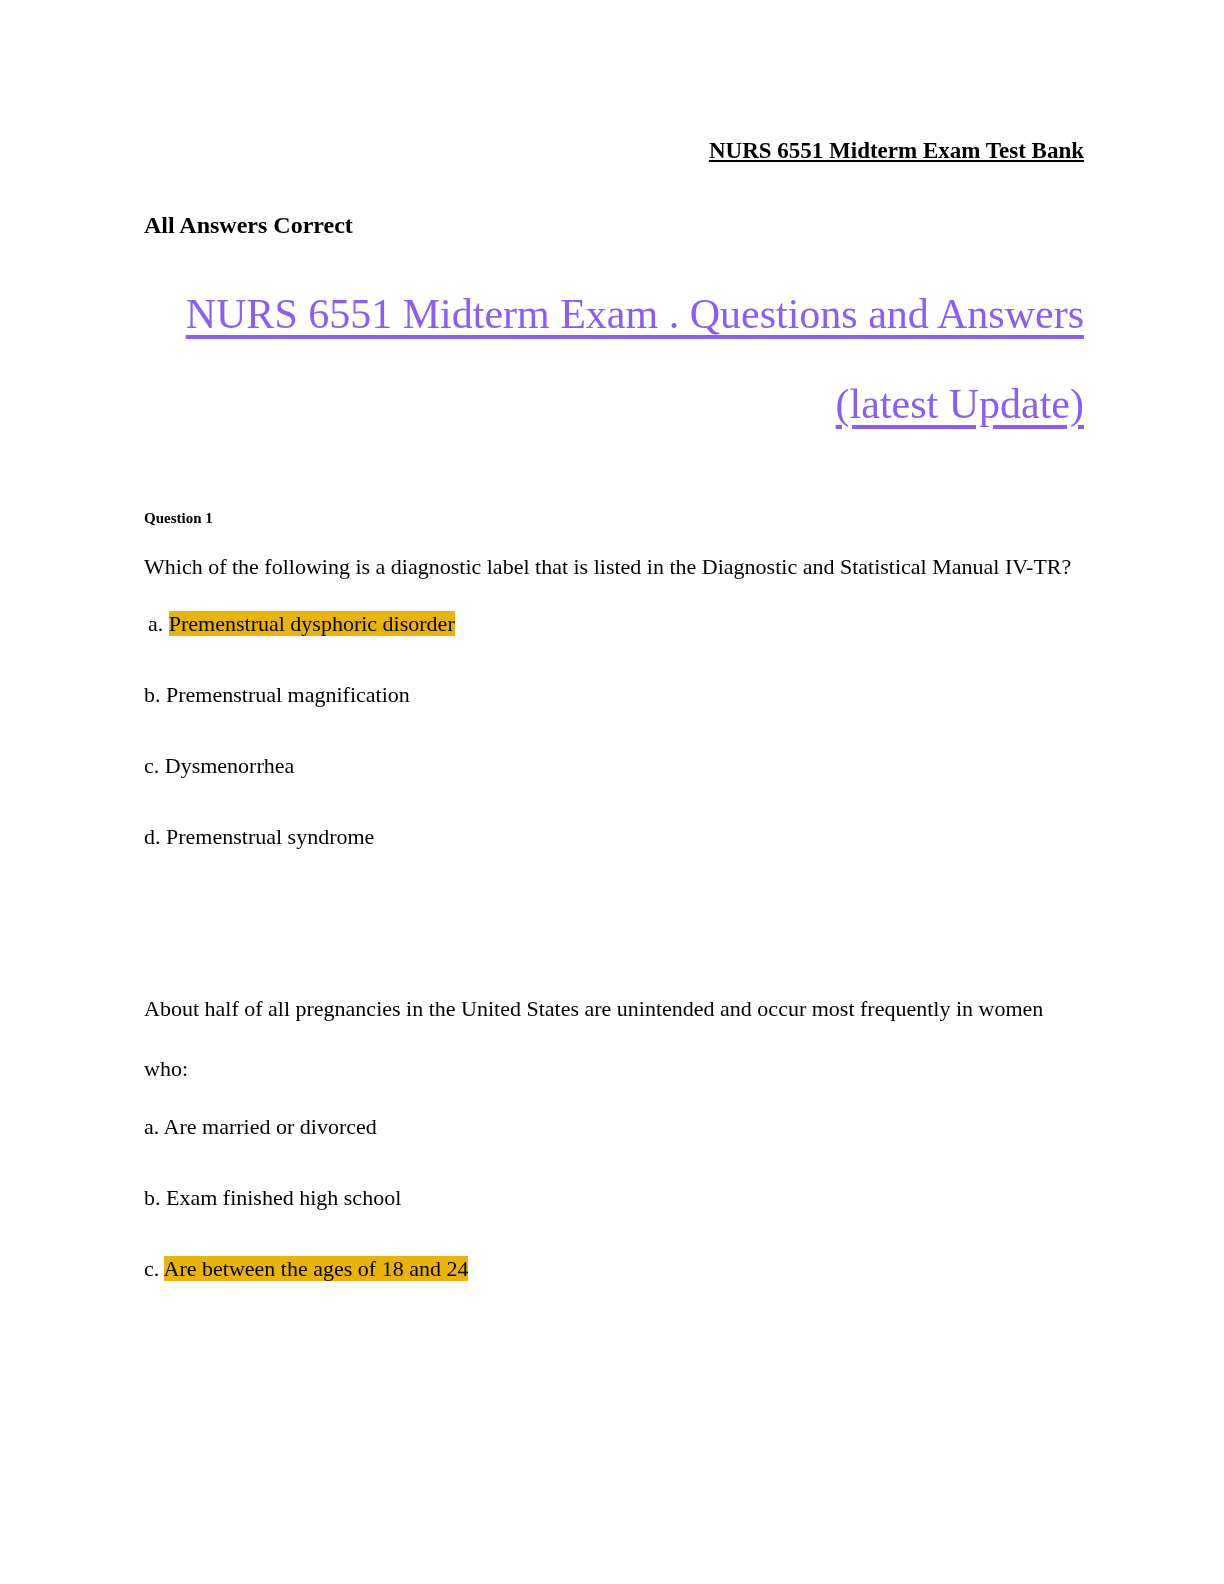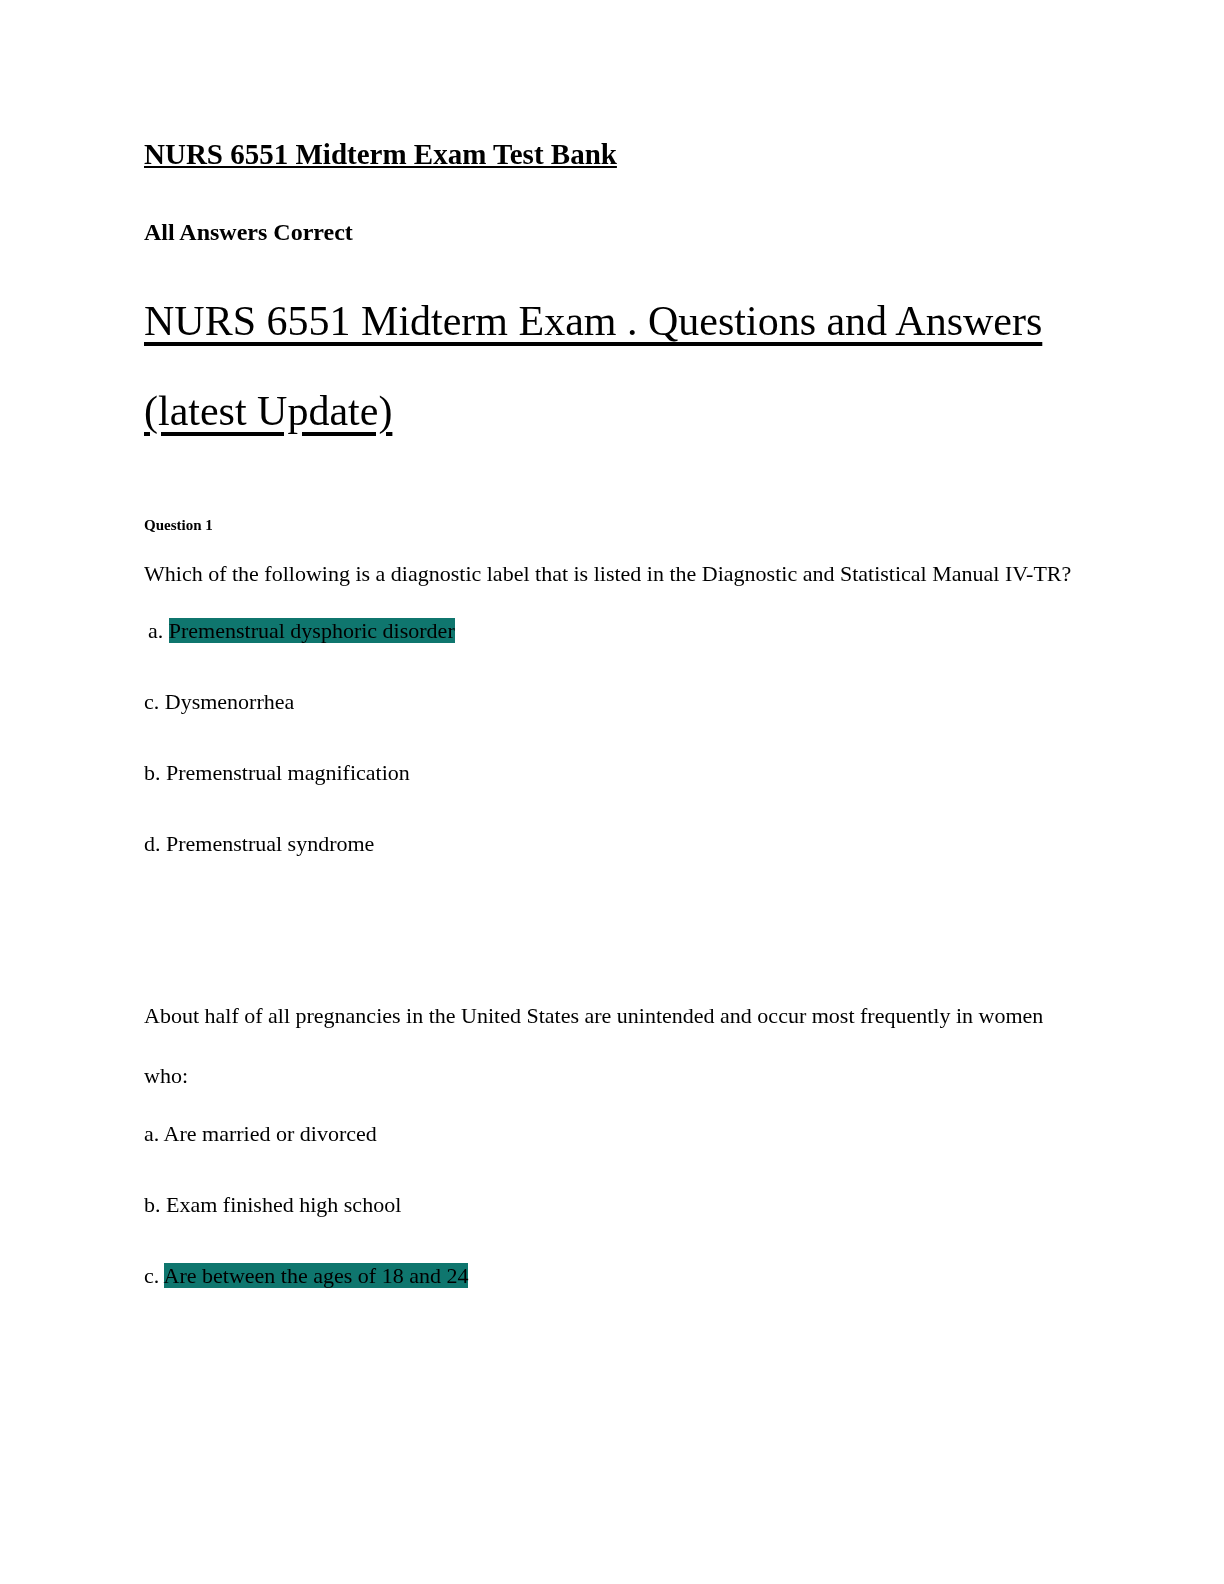--- a/index.html
+++ b/index.html
@@ -12,36 +12,36 @@
     width: 1224px;
     min-height: 1584px;
     box-sizing: border-box;
     padding: 138px 140px 80px 144px;
     background: #ffffff;
     font-family: "Liberation Serif", serif;
     font-size: 22px;
     color: #000000;
   }
   .doc-title {
-    text-align: left;
+    text-align: right;
     font-weight: bold;
-    font-size: 29px;
+    font-size: 23px;
     margin: 0 0 48px 0;
   }
   .doc-title .u {
     text-decoration: underline;
   }
   .subtitle {
     font-weight: bold;
     font-size: 24px;
     margin: 0 0 30px 0;
   }
   .red-heading {
-    color: #000000;
-    text-align: left;
+    color: #8b5cf6;
+    text-align: right;
     font-weight: normal;
     font-size: 42px;
     line-height: 2.15;
     margin: 0 0 28px 0;
   }
   .red-heading .line {
     display: block;
     text-decoration: underline;
     text-underline-offset: 7px;
   }
@@ -66,21 +66,21 @@
     margin: 0 0 27px 0;
   }
   .option .opt-prefix {
     display: inline-block;
     min-width: 0;
   }
   .option.first-indent {
     padding-left: 4px;
   }
   .hl {
-    background: #0f766e;
+    background: #eab308;
   }
 </style>
 </head>
 <body>
 
 <div class="page">
 
   <div class="doc-title">
     <span class="u">NURS 6551 Midterm Exam Test Bank</span>
   </div>
@@ -94,26 +94,26 @@
 
   <div class="question-block">
     <div class="q-label">Question 1</div>
     <p class="q-text">Which of the following is a diagnostic label that is listed in the Diagnostic and Statistical Manual IV-TR?</p>
 
     <p class="option first-indent">
       <span class="opt-prefix">a.</span>
       <span class="hl">Premenstrual dysphoric disorder</span>
     </p>
     <p class="option">
+      <span class="opt-prefix">b.</span>
+      <span>Premenstrual magnification</span>
+    </p>
+    <p class="option">
       <span class="opt-prefix">c.</span>
       <span>Dysmenorrhea</span>
-    </p>
-    <p class="option">
-      <span class="opt-prefix">b.</span>
-      <span>Premenstrual magnification</span>
     </p>
     <p class="option">
       <span class="opt-prefix">d.</span>
       <span>Premenstrual syndrome</span>
     </p>
   </div>
 
   <div class="question-block">
     <p class="q-text">About half of all pregnancies in the United States are unintended and occur most frequently in women who:</p>
 

